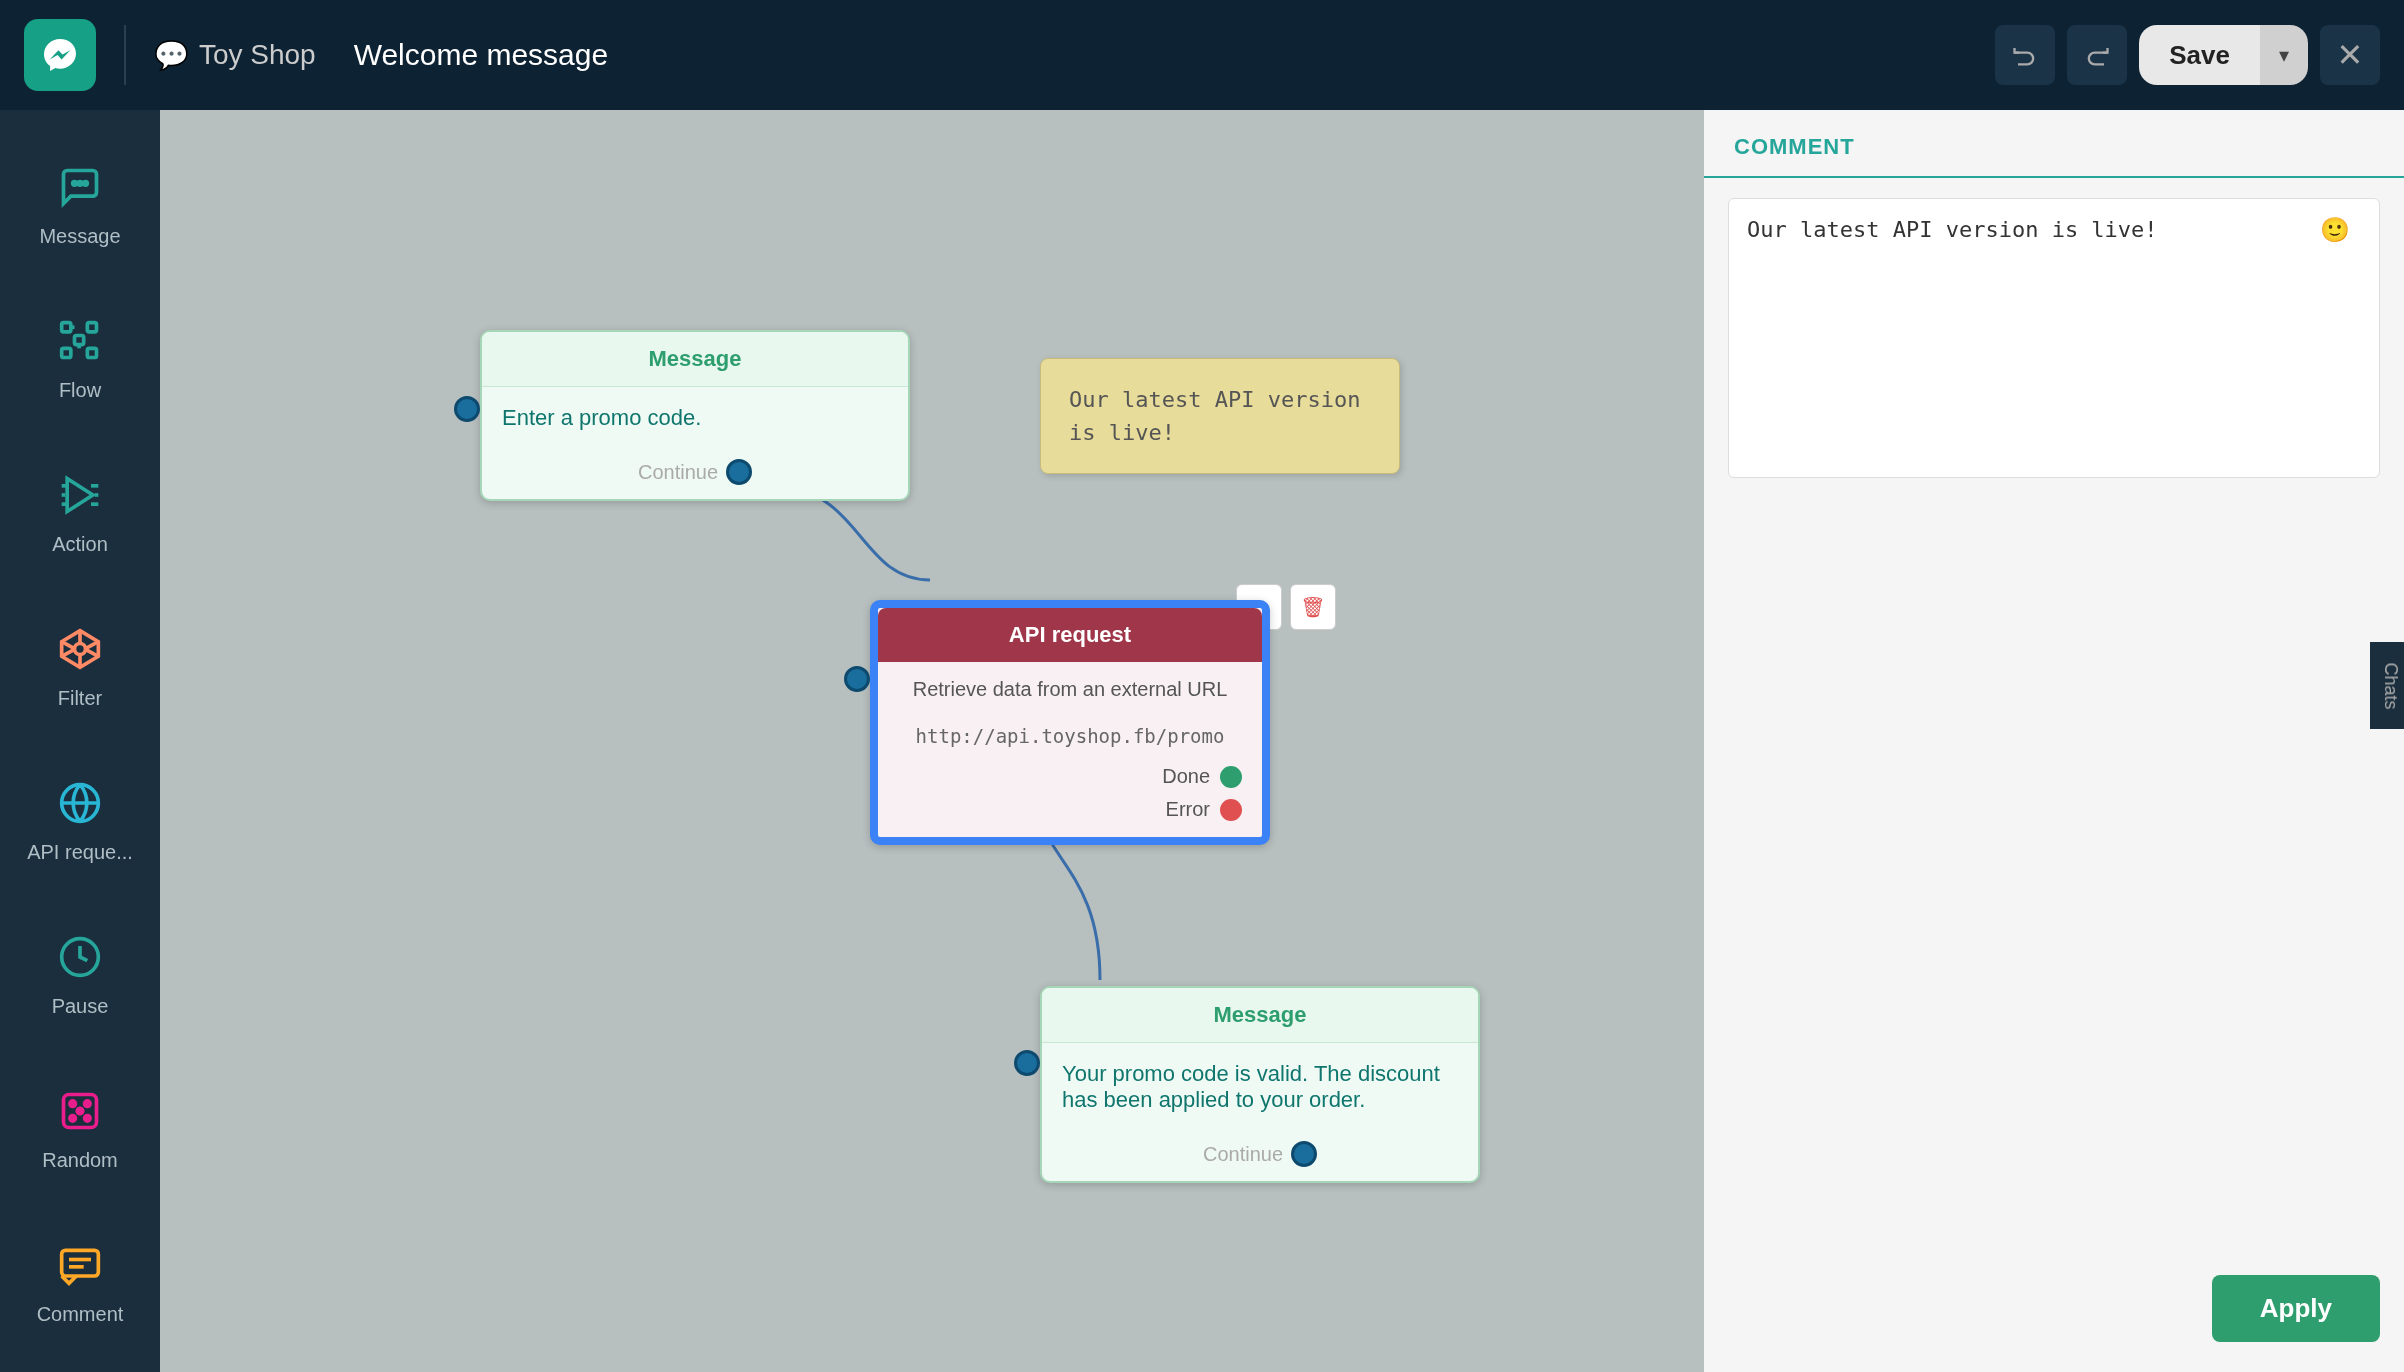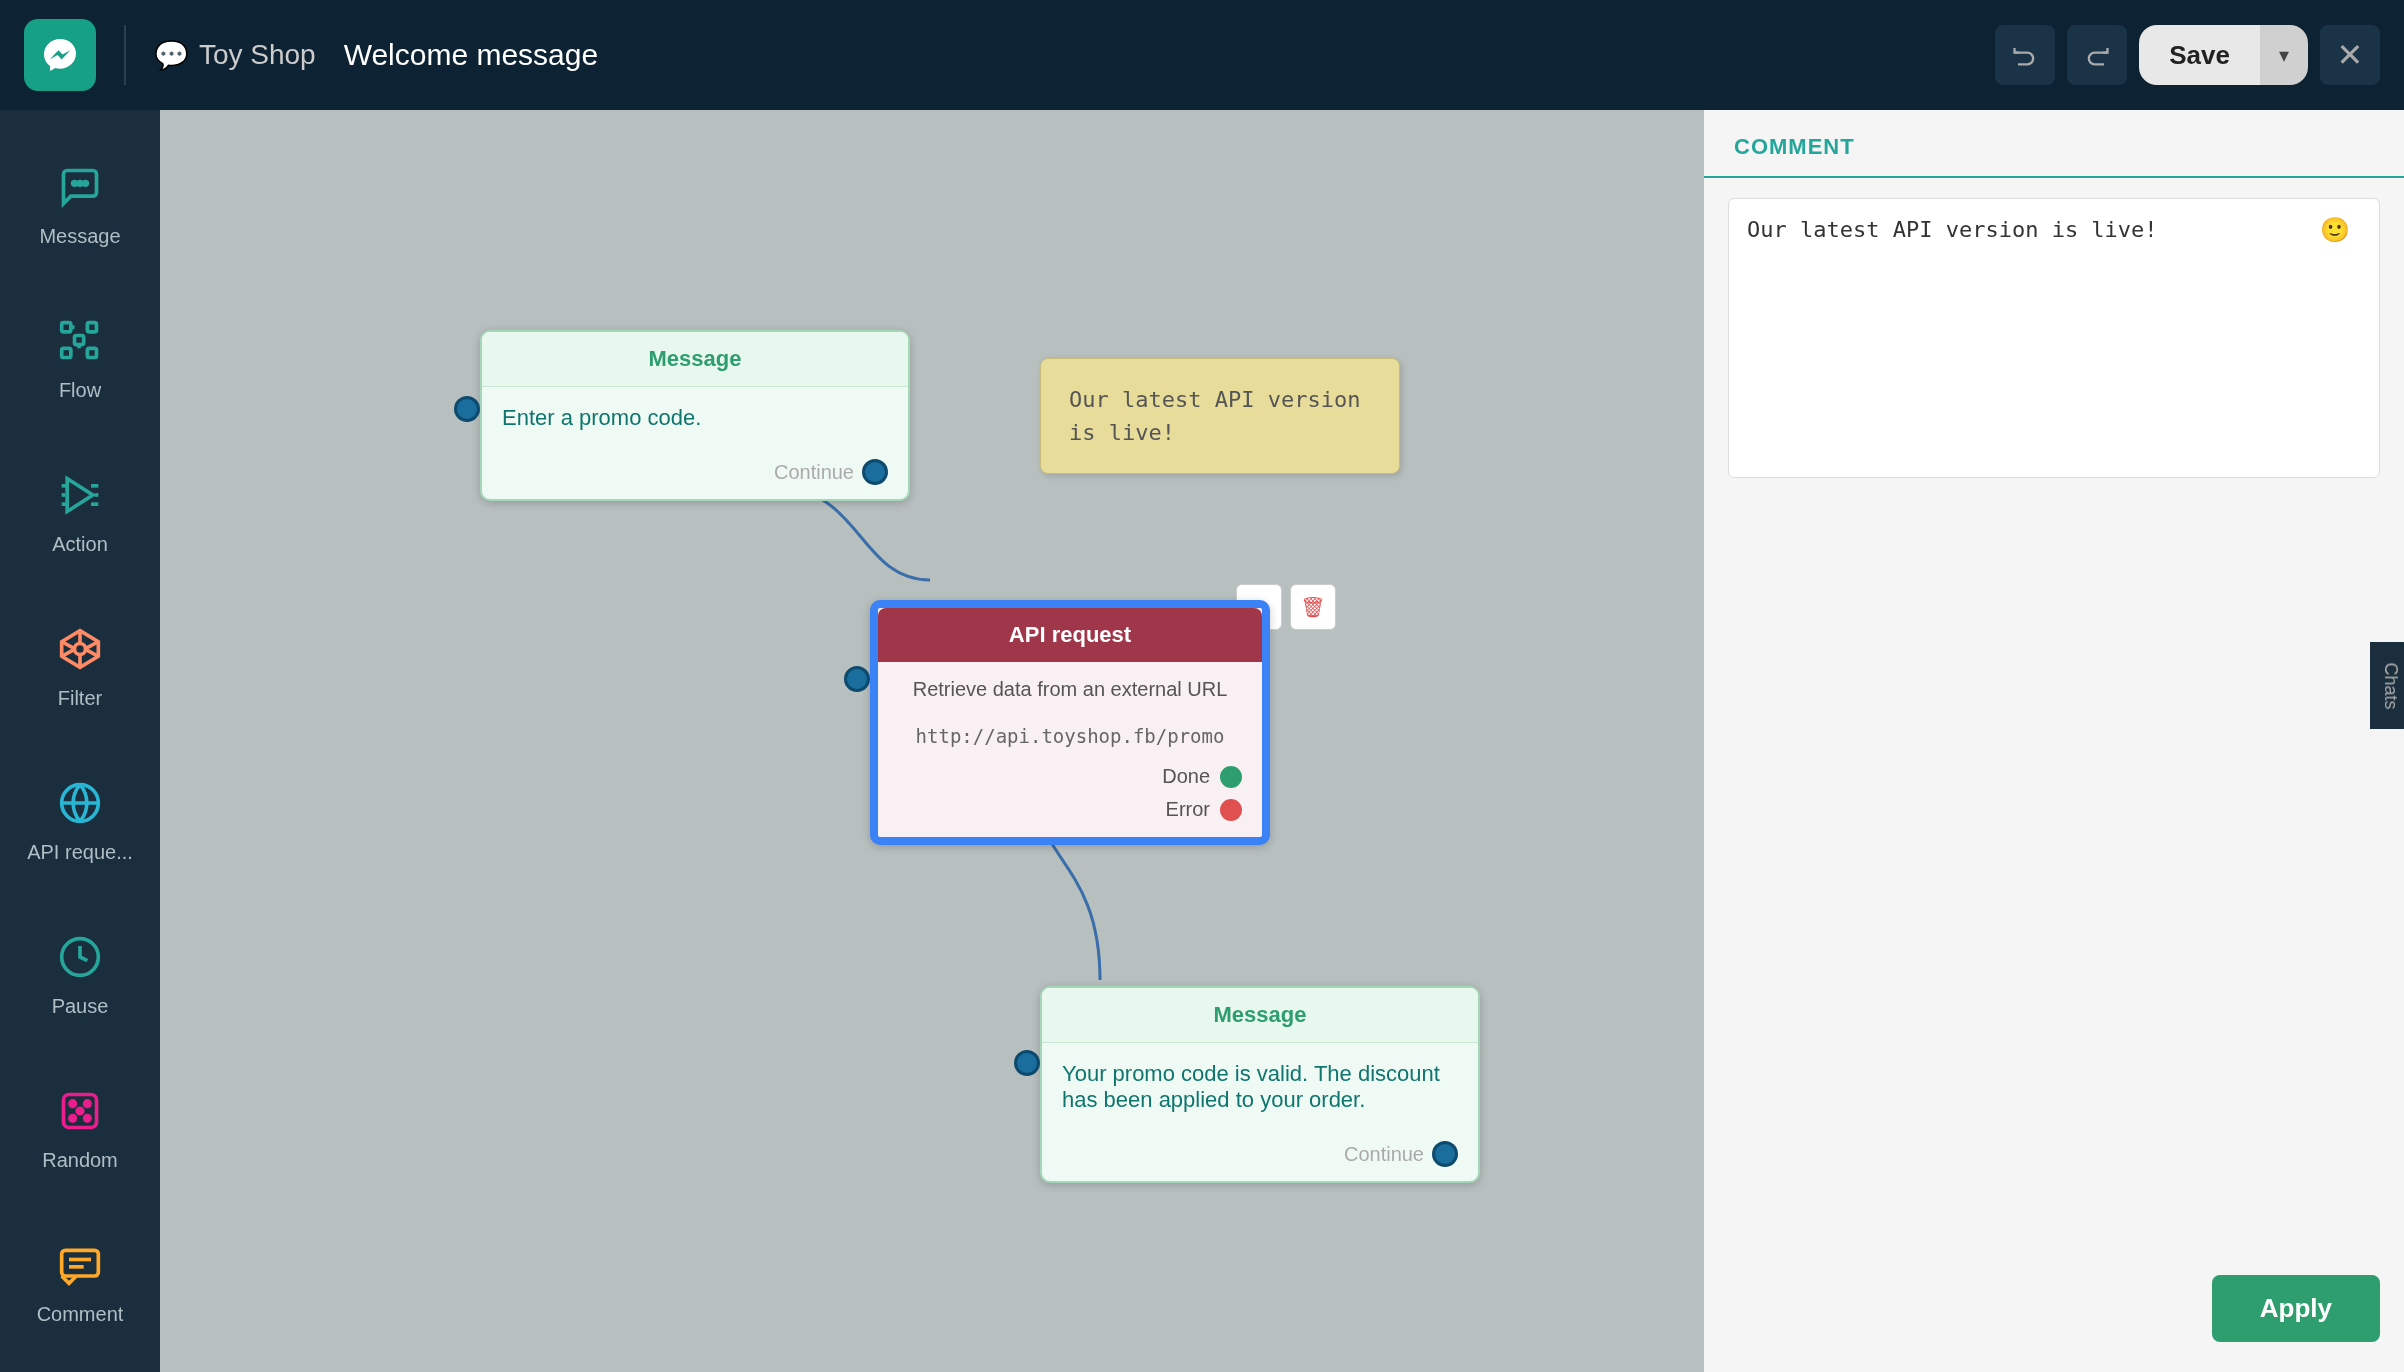--- a/index.html
+++ b/index.html
@@ -27,21 +27,21 @@
     .nav-divider { width: 2px; height: 60px; background: #2a3f50; margin: 0 8px; }
     .chatbot-name {
       display: flex; align-items: center; gap: 10px;
       color: #ccc;
       font-size: 28px;
     }
     .flow-title {
       color: #ffffff;
       font-size: 30px;
       font-weight: 400;
-      margin-left: 8px;
+      margin-left: 18px;
     }
     .nav-spacer { flex: 1; }
     .nav-actions { display: flex; align-items: center; gap: 12px; }
     .nav-btn {
       width: 60px; height: 60px;
       border-radius: 8px;
       background: #1a3347;
       border: none;
       cursor: pointer;
       display: flex; align-items: center; justify-content: center;
@@ -165,21 +165,21 @@
       font-size: 22px;
       color: #0f766e;
     }
     .message-node-footer {
       padding: 10px 20px 14px;
       text-align: right;
       font-size: 20px;
       color: #aaa;
       display: flex;
       align-items: center;
-      justify-content: flex-end;
+      justify-content: center;
       gap: 8px;
     }
 
     
     .api-node {
       background: #f8f0f2;
       border: 8px solid #3b82f6;
       width: 400px;
     }
     .api-node-header {

